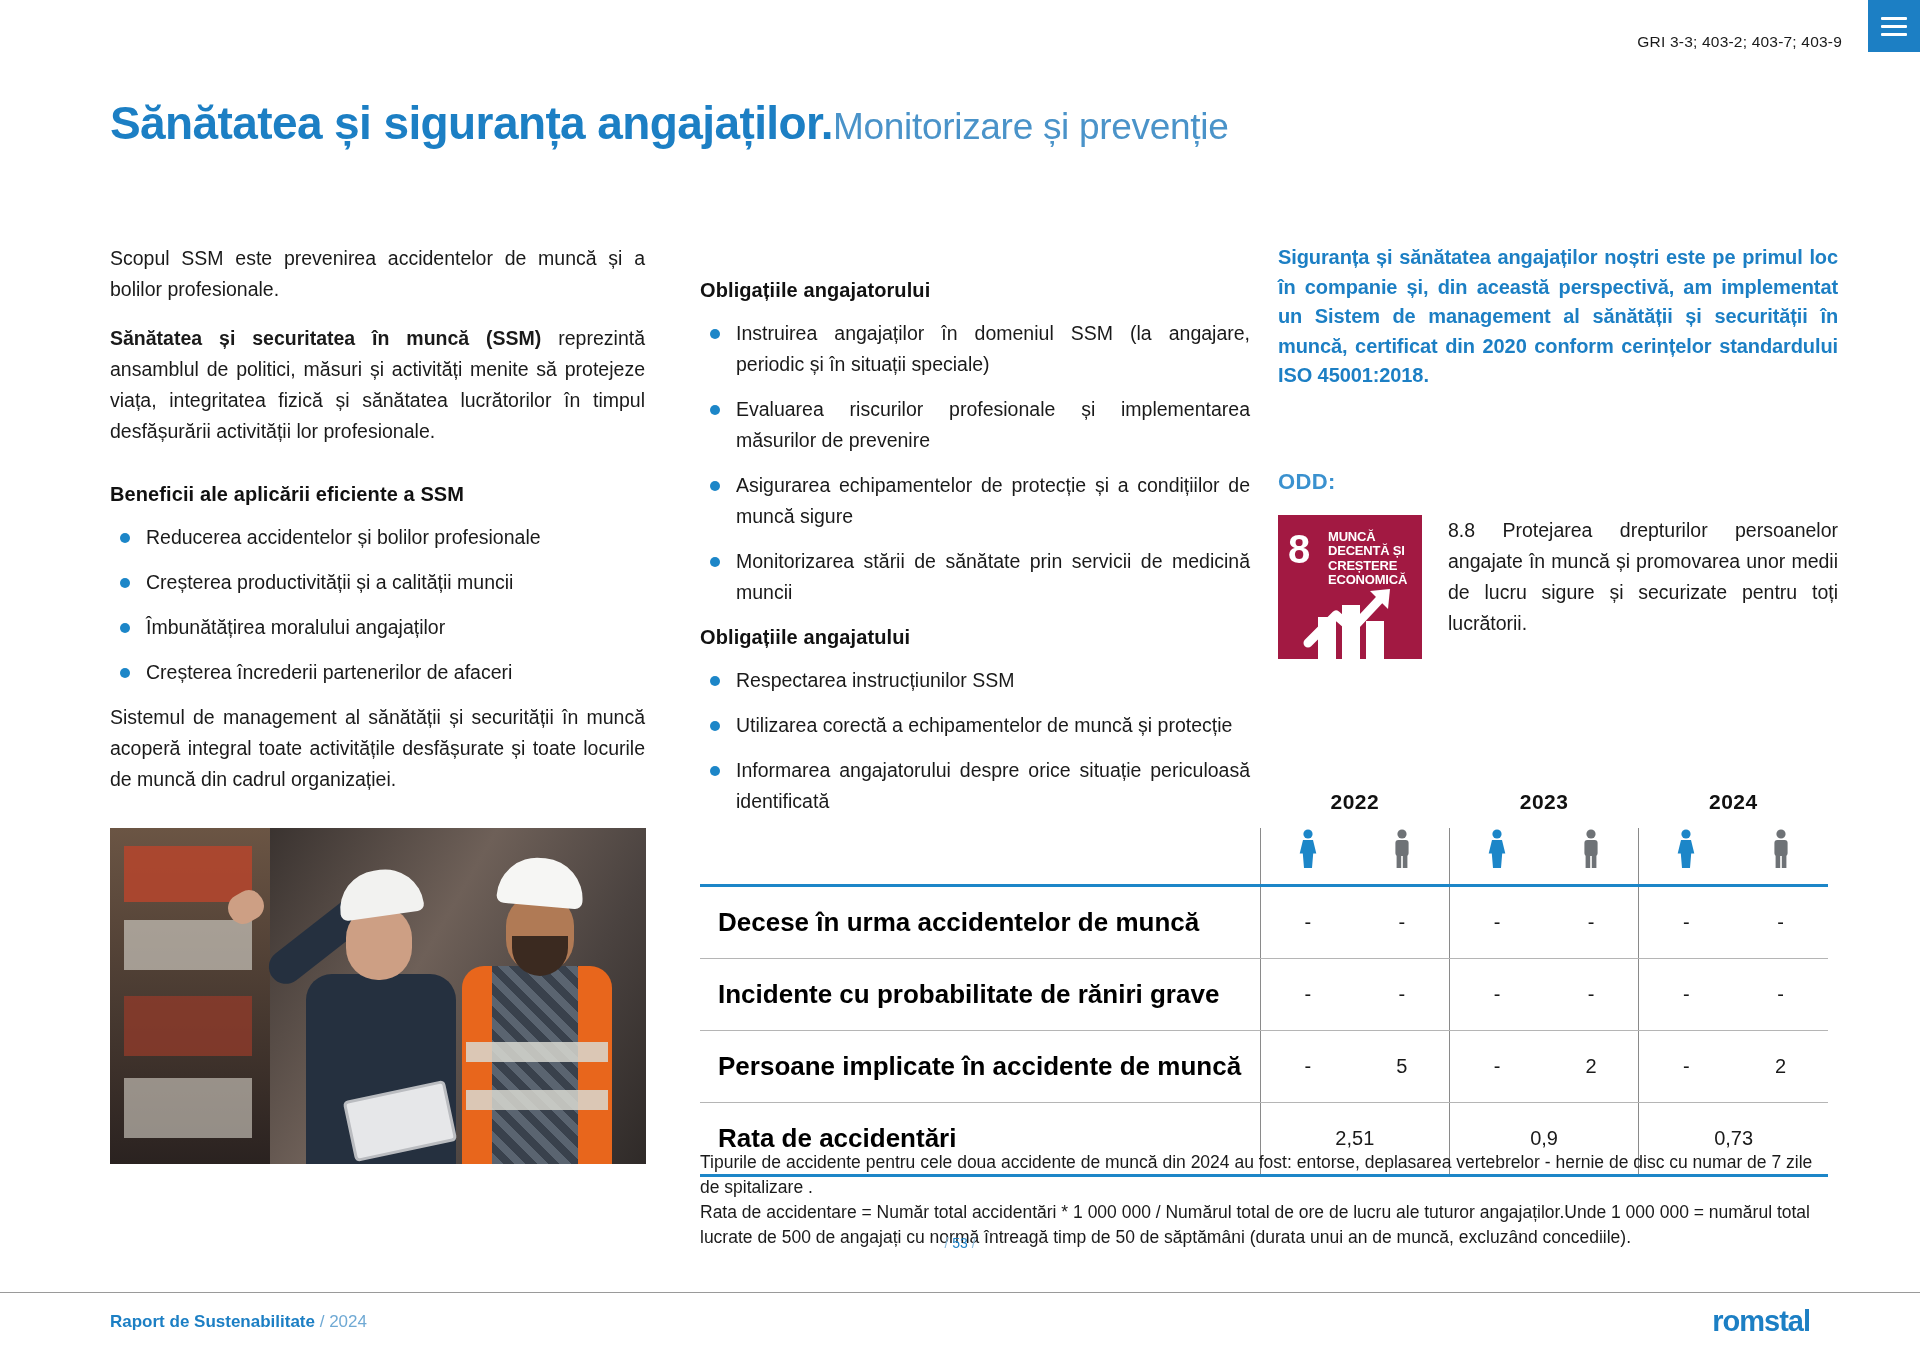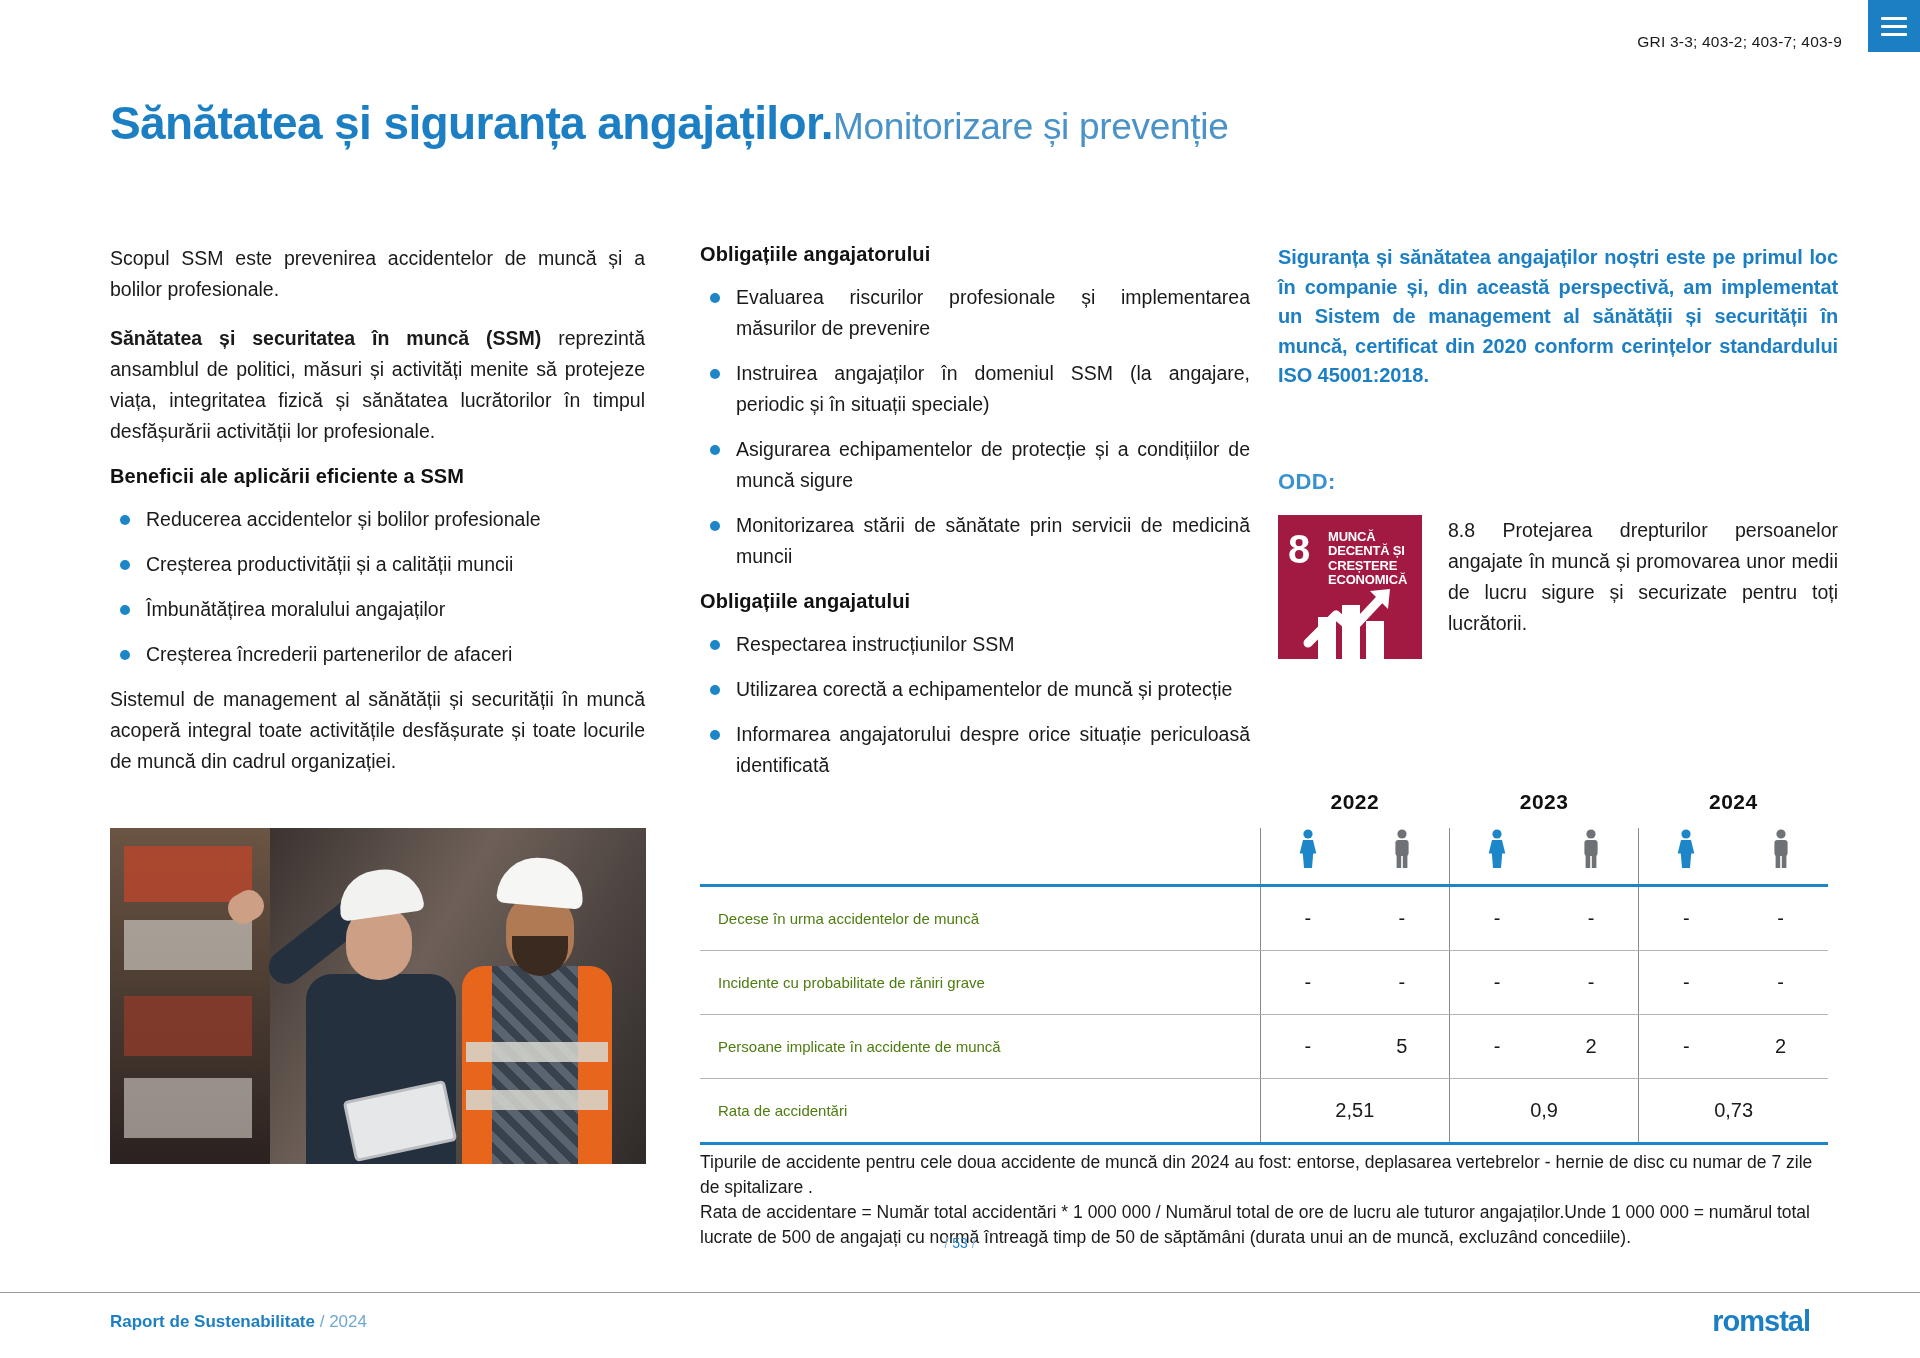--- a/index.html
+++ b/index.html
@@ -50,21 +50,21 @@
 
   .body-txt {
     font-size: 19.5px; line-height: 31px; color: #1a1a1a;
     text-align: justify; font-weight: 300;
   }
   .body-txt.p { margin-bottom: 18px; }
   .body-txt b { font-weight: bold; }
 
   .head-bold {
     font-size: 20px; font-weight: bold; color: #111;
-    margin-bottom: 16px; letter-spacing: .1px;
+    margin-bottom: 16px; letter-spacing: .1px; margin-top: 36px;
   }
   .head-bold.sp { margin-top: 18px; }
 
   ul.blist { list-style: none; margin: 0 0 14px 0; padding: 0; }
   ul.blist li {
     position: relative; padding-left: 36px;
     font-size: 19.5px; line-height: 31px; color: #1a1a1a;
     margin-bottom: 14px; font-weight: 300; text-align: justify;
   }
   ul.blist li::before {
@@ -163,21 +163,21 @@
     padding-bottom: 14px !important; letter-spacing: .5px;
   }
   .icon-cell {
     text-align: center; padding-bottom: 10px !important;
     border-left: 1px solid #bcbcbc;
   }
   .icon-cell.plain { border-left: none; }
   tr.icons td.firstcol { border: none; }
   .fig { display: inline-block; width: 22px; height: 42px; }
   .row-label {
-    font-size: 15px; color: #4d7c0f; font-weight: 400;
+    font-size: 26px; color: #000000; font-weight: 700;
     padding: 20px 10px 20px 18px !important;
     border-bottom: 1.5px solid #b5b5b5;
   }
   .val {
     text-align: center; font-size: 20px; color: #1a1a1a; font-weight: 300;
     border-bottom: 1.5px solid #b5b5b5;
     border-left: 1px solid #bcbcbc;
     padding: 20px 4px !important;
   }
   .val.sep-none { border-left: none; }
@@ -266,22 +266,22 @@
     <div class="refl2"></div>
     <div class="head2"></div>
     <div class="beard2"></div>
     <div class="helmet2"></div>
     <div class="tablet"></div>
   </div>
 
   <div class="col col-b">
     <div class="head-bold">Obligațiile angajatorului</div>
     <ul class="blist just">
+      <li>Instruirea angajaților în domeniul SSM (la angajare, periodic și în situații speciale)</li>
       <li>Evaluarea riscurilor profesionale și implementarea măsurilor de prevenire</li>
-      <li>Instruirea angajaților în domeniul SSM (la angajare, periodic și în situații speciale)</li>
       <li>Asigurarea echipamentelor de protecție și a condițiilor de muncă sigure</li>
       <li>Monitorizarea stării de sănătate prin servicii de medicină muncii</li>
     </ul>
 
     <div class="head-bold sp">Obligațiile angajatului</div>
     <ul class="blist just">
       <li>Respectarea instrucțiunilor SSM</li>
       <li>Utilizarea corectă a echipamentelor de muncă și protecție</li>
       <li>Informarea angajatorului despre orice situație periculoasă identificată</li>
     </ul>

